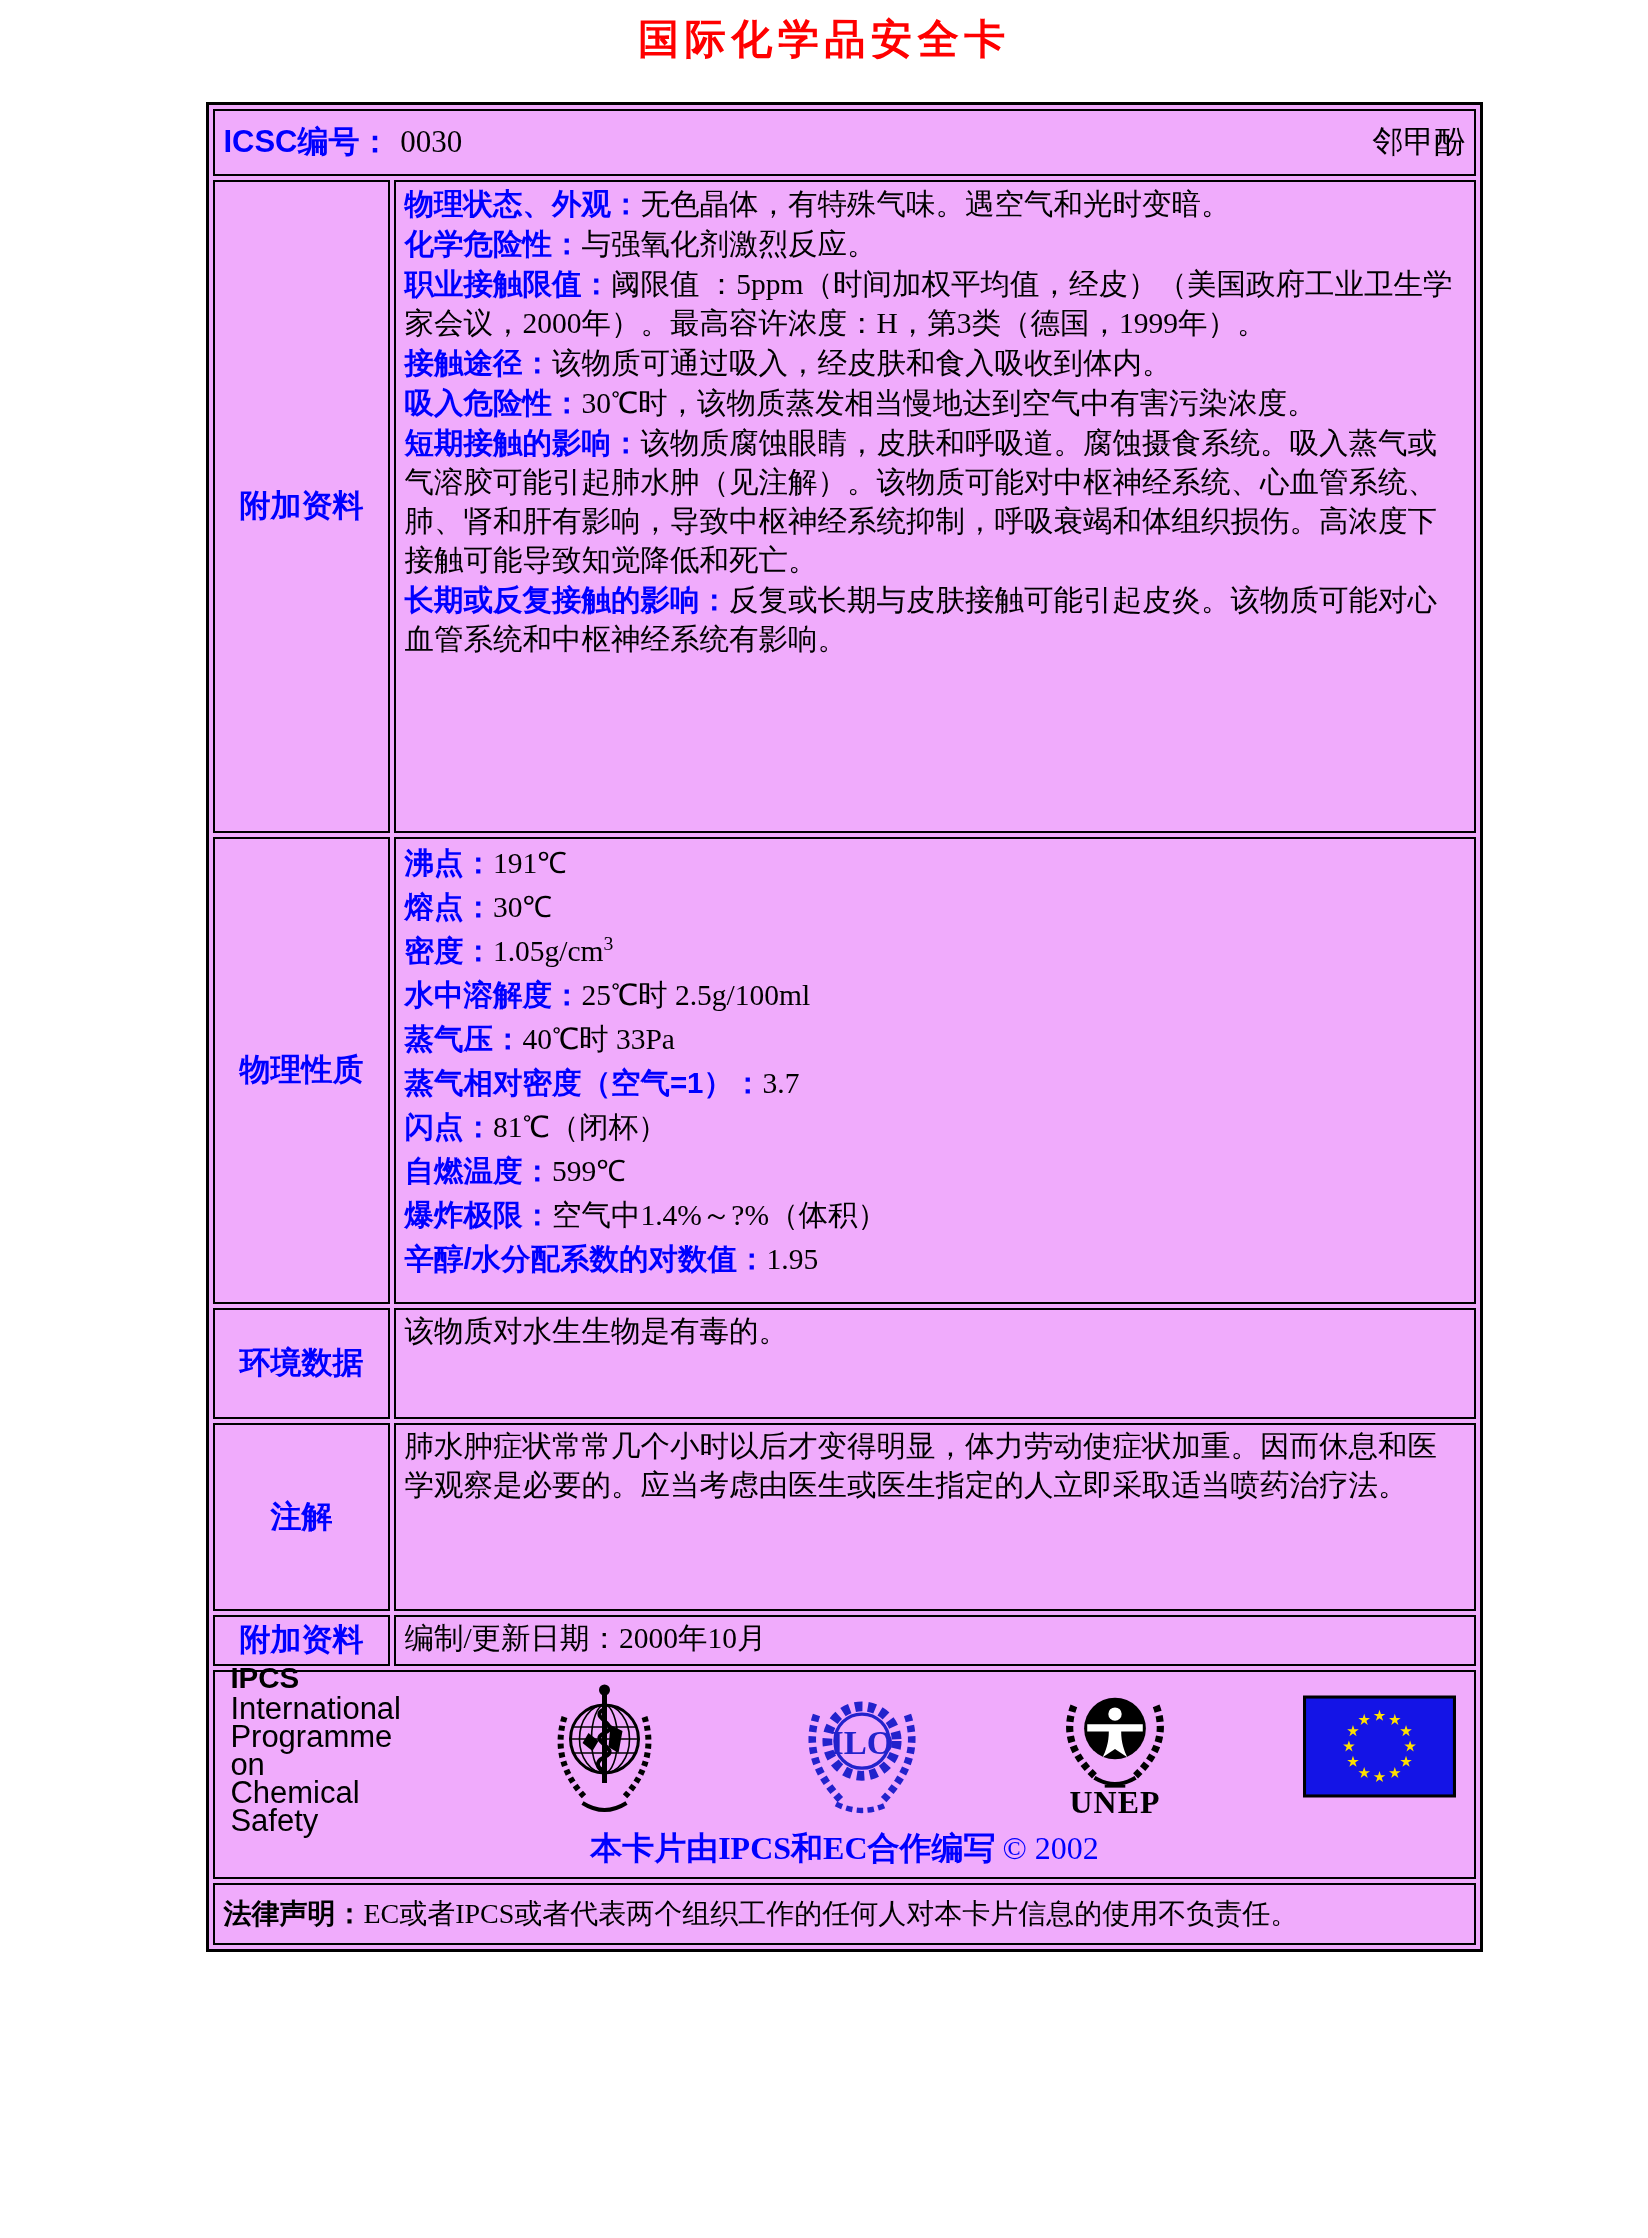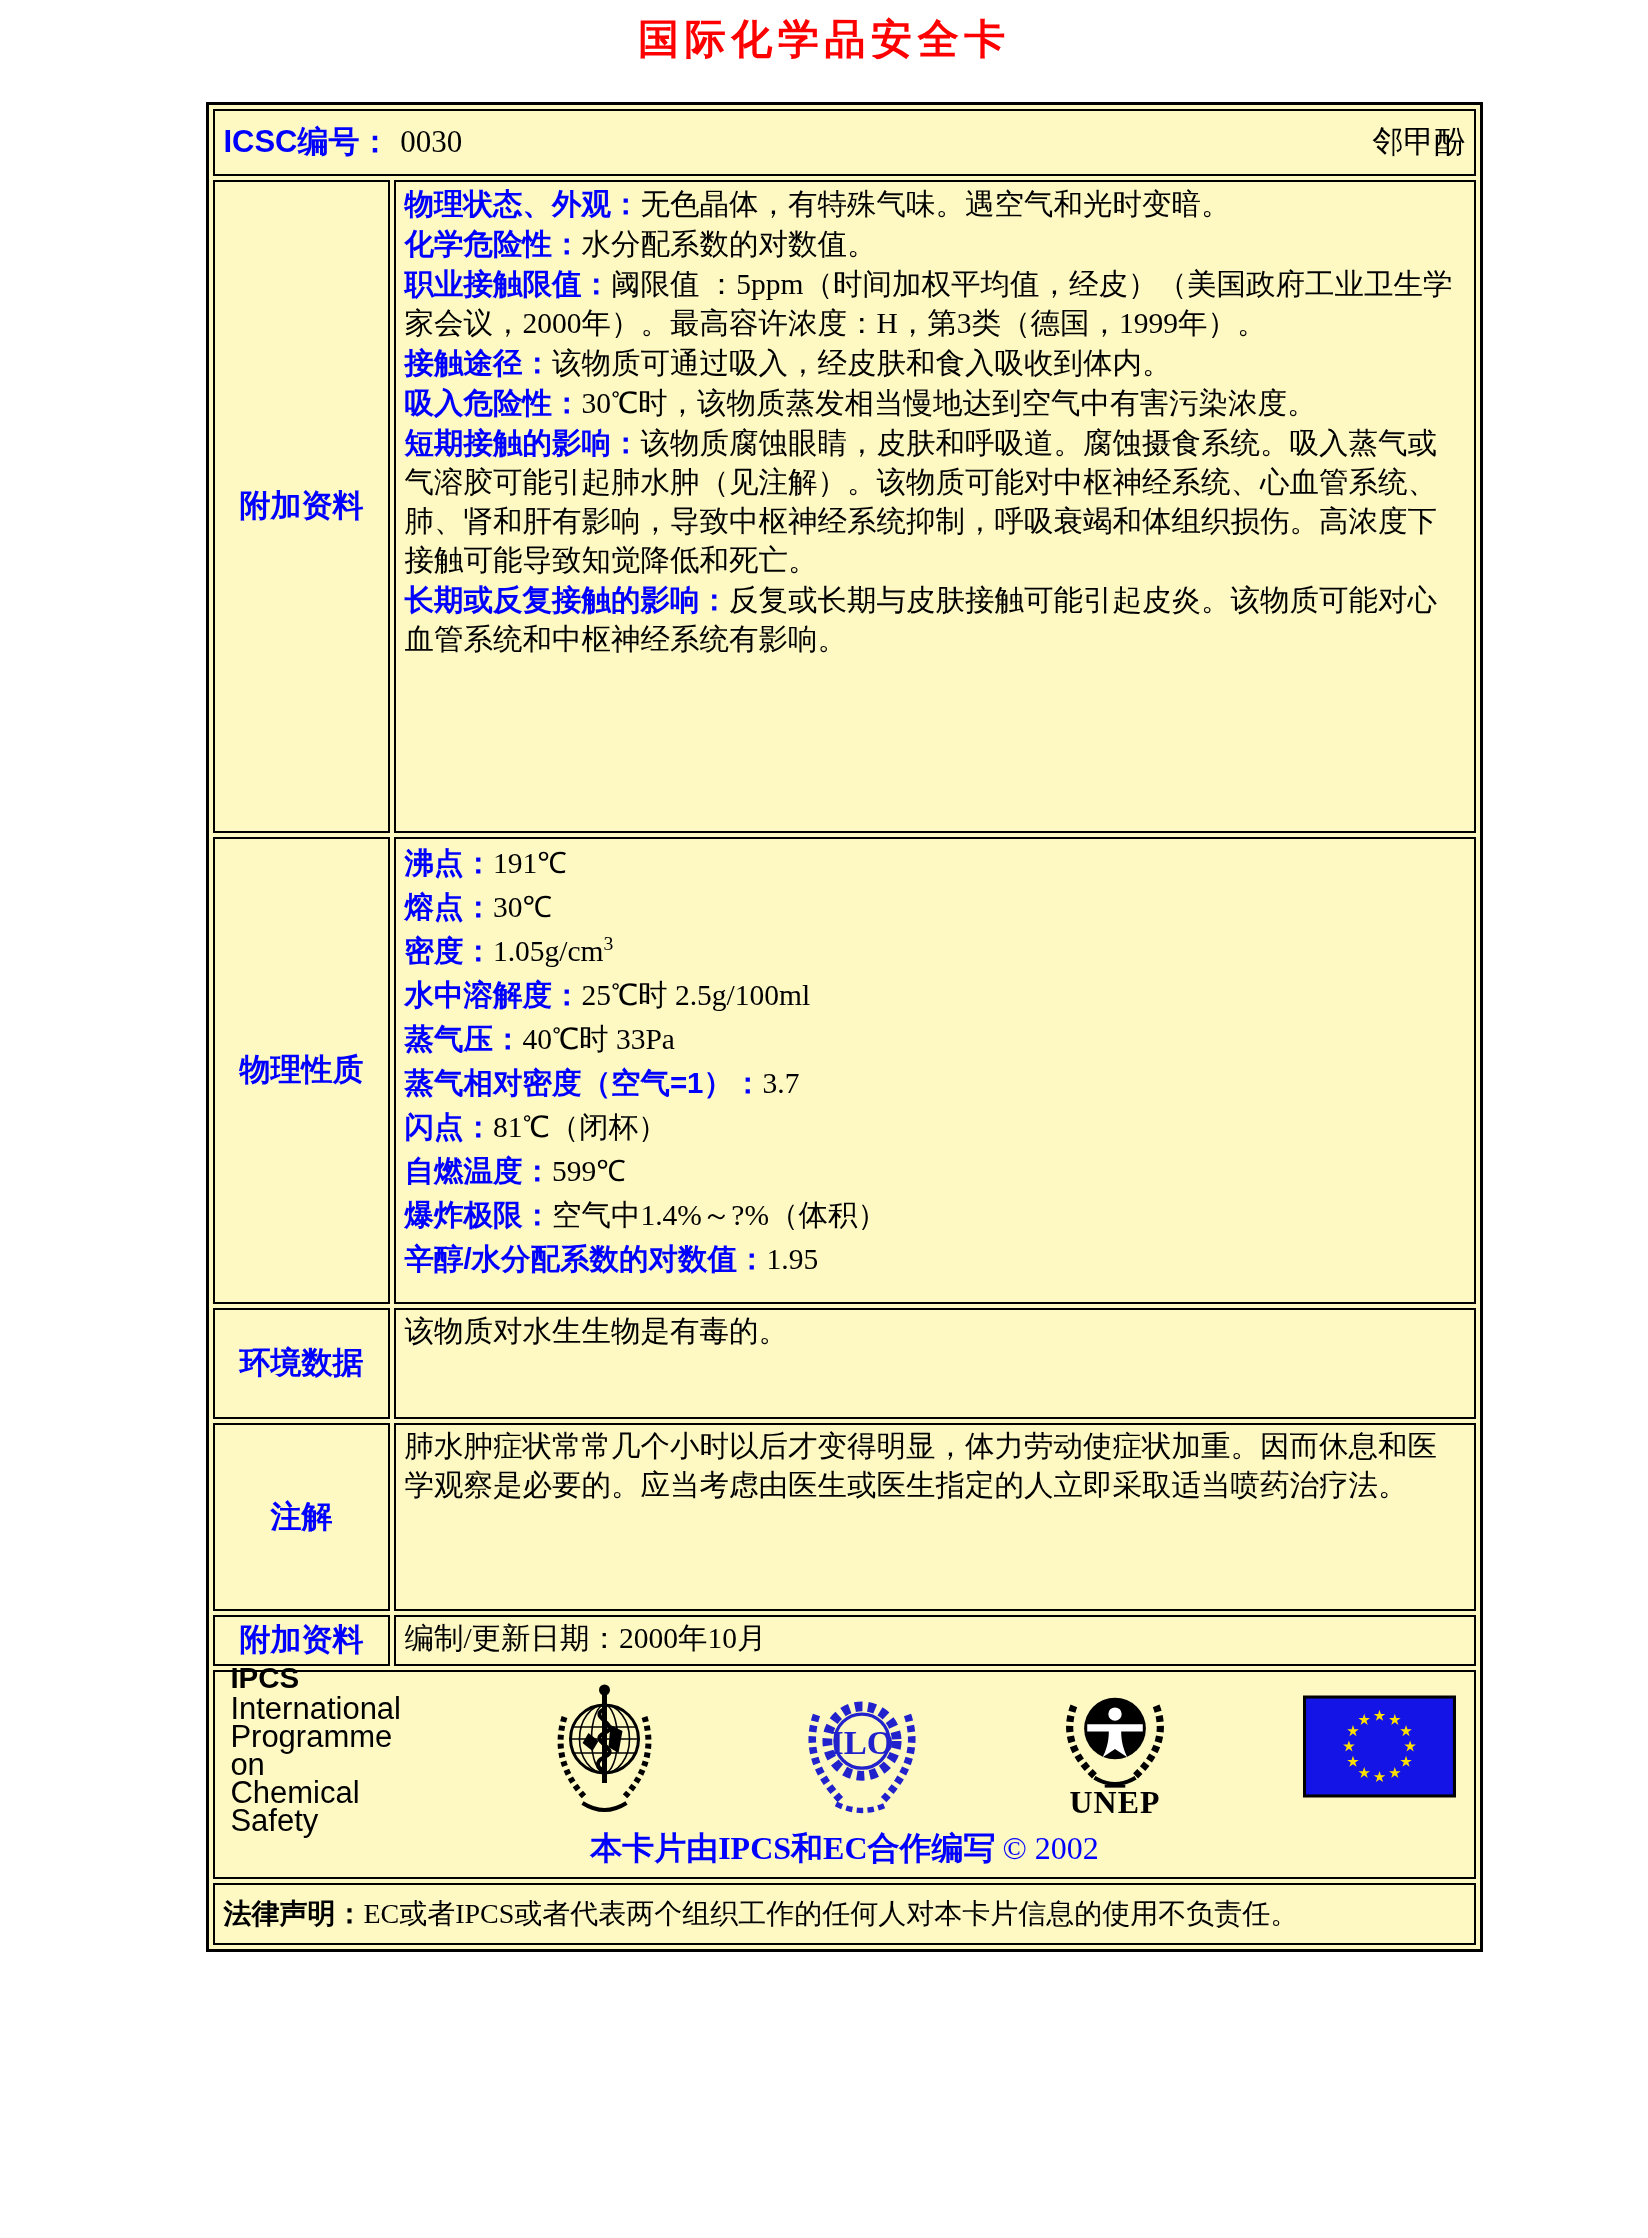--- a/index.html
+++ b/index.html
@@ -19,21 +19,21 @@
     line-height: 46px;
     letter-spacing: 5.6px;
   }
   table.card {
     border-collapse: separate;
     border-spacing: 4.9px;
     border: 3.5px solid #000;
     margin-left: 206px;
     width: 1277px;
     table-layout: fixed;
-    background: #fef9c3;
+    background: #f0abfc;
   }
   td {
     border: 2.1px solid #000;
     vertical-align: top;
     padding: 2.8px 8.4px;
   }
   col.label-col { width: 177px; }
   td.label-cell {
     vertical-align: middle;
     text-align: center;
@@ -107,21 +107,21 @@
         </span>
         <span class="txt">邻甲酚</span>
       </div>
     </td>
   </tr>
 
   <tr>
     <td class="label-cell" style="height:653px;">附加资料</td>
     <td class="content-cell">
       <div class="entry"><span class="lbl">物理状态、外观：</span><span class="txt">无色晶体，有特殊气味。遇空气和光时变暗。</span></div>
-      <div class="entry"><span class="lbl">化学危险性：</span><span class="txt">水分配系数的对数值。</span></div>
+      <div class="entry"><span class="lbl">化学危险性：</span><span class="txt">与强氧化剂激烈反应。</span></div>
       <div class="entry"><span class="lbl">职业接触限值：</span><span class="txt">阈限值 ：5ppm（时间加权平均值，经皮）（美国政府工业卫生学家会议，2000年）。最高容许浓度：H，第3类（德国，1999年）。</span></div>
       <div class="entry"><span class="lbl">接触途径：</span><span class="txt">该物质可通过吸入，经皮肤和食入吸收到体内。</span></div>
       <div class="entry"><span class="lbl">吸入危险性：</span><span class="txt">30℃时，该物质蒸发相当慢地达到空气中有害污染浓度。</span></div>
       <div class="entry"><span class="lbl">短期接触的影响：</span><span class="txt">该物质腐蚀眼睛，皮肤和呼吸道。腐蚀摄食系统。吸入蒸气或气溶胶可能引起肺水肿（见注解）。该物质可能对中枢神经系统、心血管系统、肺、肾和肝有影响，导致中枢神经系统抑制，呼吸衰竭和体组织损伤。高浓度下接触可能导致知觉降低和死亡。</span></div>
       <div class="entry"><span class="lbl">长期或反复接触的影响：</span><span class="txt">反复或长期与皮肤接触可能引起皮炎。该物质可能对心血管系统和中枢神经系统有影响。</span></div>
     </td>
   </tr>
 
   <tr>
     <td class="label-cell" style="height:467px;">物理性质</td>

